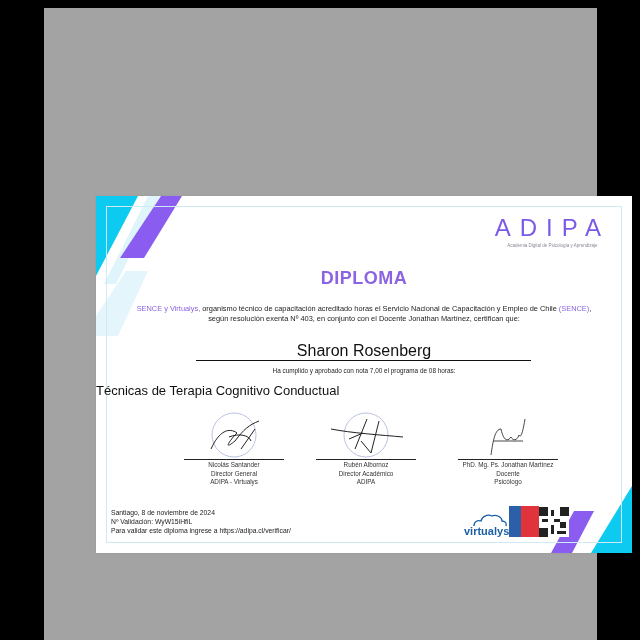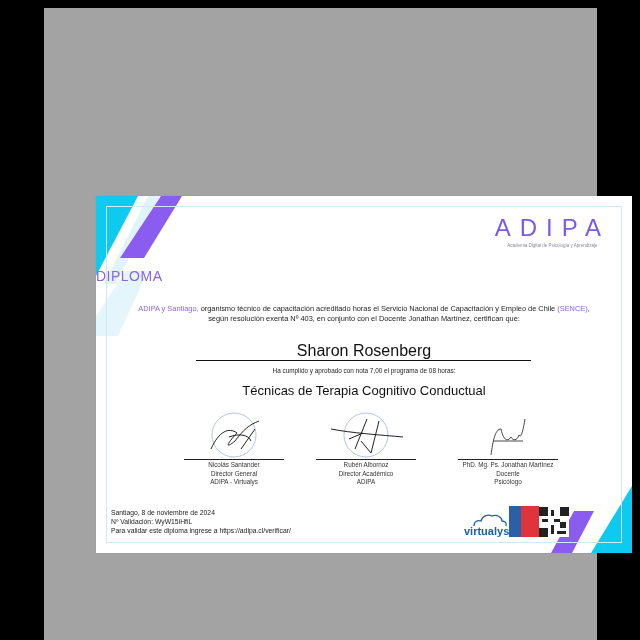--- a/index.html
+++ b/index.html
@@ -4,27 +4,27 @@
 <style>
   html,body{margin:0;padding:0;}
   body{width:640px;height:640px;background:#000;position:relative;overflow:hidden;font-family:"Liberation Sans",sans-serif;}
   .viewer{position:absolute;left:44px;top:8px;width:553px;height:640px;background:#a3a3a3;}
   .cert{position:absolute;left:52px;top:188px;width:536px;height:357px;background:#fff;overflow:hidden;box-shadow:0 0 2px rgba(0,0,0,0.08);}
   .inner-border{position:absolute;left:10px;top:10px;right:10px;bottom:10px;border:1px solid #cfeaf5;}
   .deco{position:absolute;left:0;top:0;width:536px;height:357px;}
   .logo{position:absolute;right:22px;top:18px;text-align:center;}
   .logo-word{font-size:24px;letter-spacing:9px;color:#7b5ae6;font-weight:normal;}
   .logo-sub{font-size:4.5px;color:#8a8a9a;margin-top:1px;}
-  .title{position:absolute;left:0;right:0;top:72px;font-size:14px;font-weight:normal;color:#8b63e3;letter-spacing:0.5px;}
+  .title{position:absolute;left:0;right:0;top:72px;text-align:center;font-size:18px;font-weight:bold;color:#8b63e3;letter-spacing:0.5px;}
   .intro{position:absolute;left:40px;right:40px;top:108px;text-align:center;font-size:7.4px;line-height:10px;color:#222;}
   .hl{color:#8b63e3;}
   .name{position:absolute;left:0;right:0;top:146px;text-align:center;font-size:16px;color:#111;}
   .name-line{position:absolute;left:100px;width:335px;top:164px;border-top:1.3px solid #111;}
   .grade{position:absolute;left:0;right:0;top:171px;text-align:center;font-size:6.4px;color:#222;}
-  .course{position:absolute;left:0;right:0;top:187px;text-align:center;font-size:13px;color:#111;}
+  .course{position:absolute;left:0;right:0;top:187px;font-size:13px;color:#111;}
   .sig{position:absolute;top:215px;width:130px;text-align:center;}
   .sig svg{display:block;margin:0 auto;}
   .sig-line{border-top:1.2px solid #222;margin:0 auto;width:100px;}
   .sig-text{font-size:6.3px;line-height:7.5px;color:#333;margin-top:1px;}
   .footer{position:absolute;left:15px;top:312px;font-size:6.8px;line-height:9px;color:#222;}
   .logos{position:absolute;left:368px;top:305px;height:36px;display:flex;align-items:flex-end;}
   .virt{font-size:11px;font-weight:bold;color:#1b5fa8;position:relative;padding-top:12px;}
   .gob{width:30px;height:31px;background:#2b5fa8;position:relative;}
   .gob .red{position:absolute;left:12px;top:0;width:18px;height:31px;background:#e1333b;}
   .qr{width:30px;height:30px;}
@@ -45,21 +45,21 @@
     <div class="inner-border"></div>
 
     <div class="logo">
       <div class="logo-word">ADIPA</div>
       <div class="logo-sub">Academia Digital de Psicología y Aprendizaje</div>
     </div>
 
     <div class="title">DIPLOMA</div>
 
     <div class="intro">
-      <span class="hl">ADIPA y Santiago,</span><span> organismo técnico de capacitación acreditado horas el Servicio Nacional de Capacitación y Empleo de Chile </span><span class="hl">(SENCE)</span><span>, según resolución exenta Nº 403, en conjunto con el Docente Jonathan Martínez, certifican que:</span>
+      <span class="hl">SENCE y Virtualys,</span><span> organismo técnico de capacitación acreditado horas el Servicio Nacional de Capacitación y Empleo de Chile </span><span class="hl">(SENCE)</span><span>, según resolución exenta Nº 403, en conjunto con el Docente Jonathan Martínez, certifican que:</span>
     </div>
 
     <div class="name">Sharon Rosenberg</div>
     <div class="name-line"></div>
     <div class="grade">Ha cumplido y aprobado con nota  7,00  el programa de 08 horas:</div>
     <div class="course">Técnicas de Terapia Cognitivo Conductual</div>
 
     <div class="sig" style="left:73px;">
       <svg width="90" height="48" viewBox="0 0 90 48">
         <circle cx="45" cy="24" r="22" fill="none" stroke="#b9c2e0" stroke-width="1"></circle>

